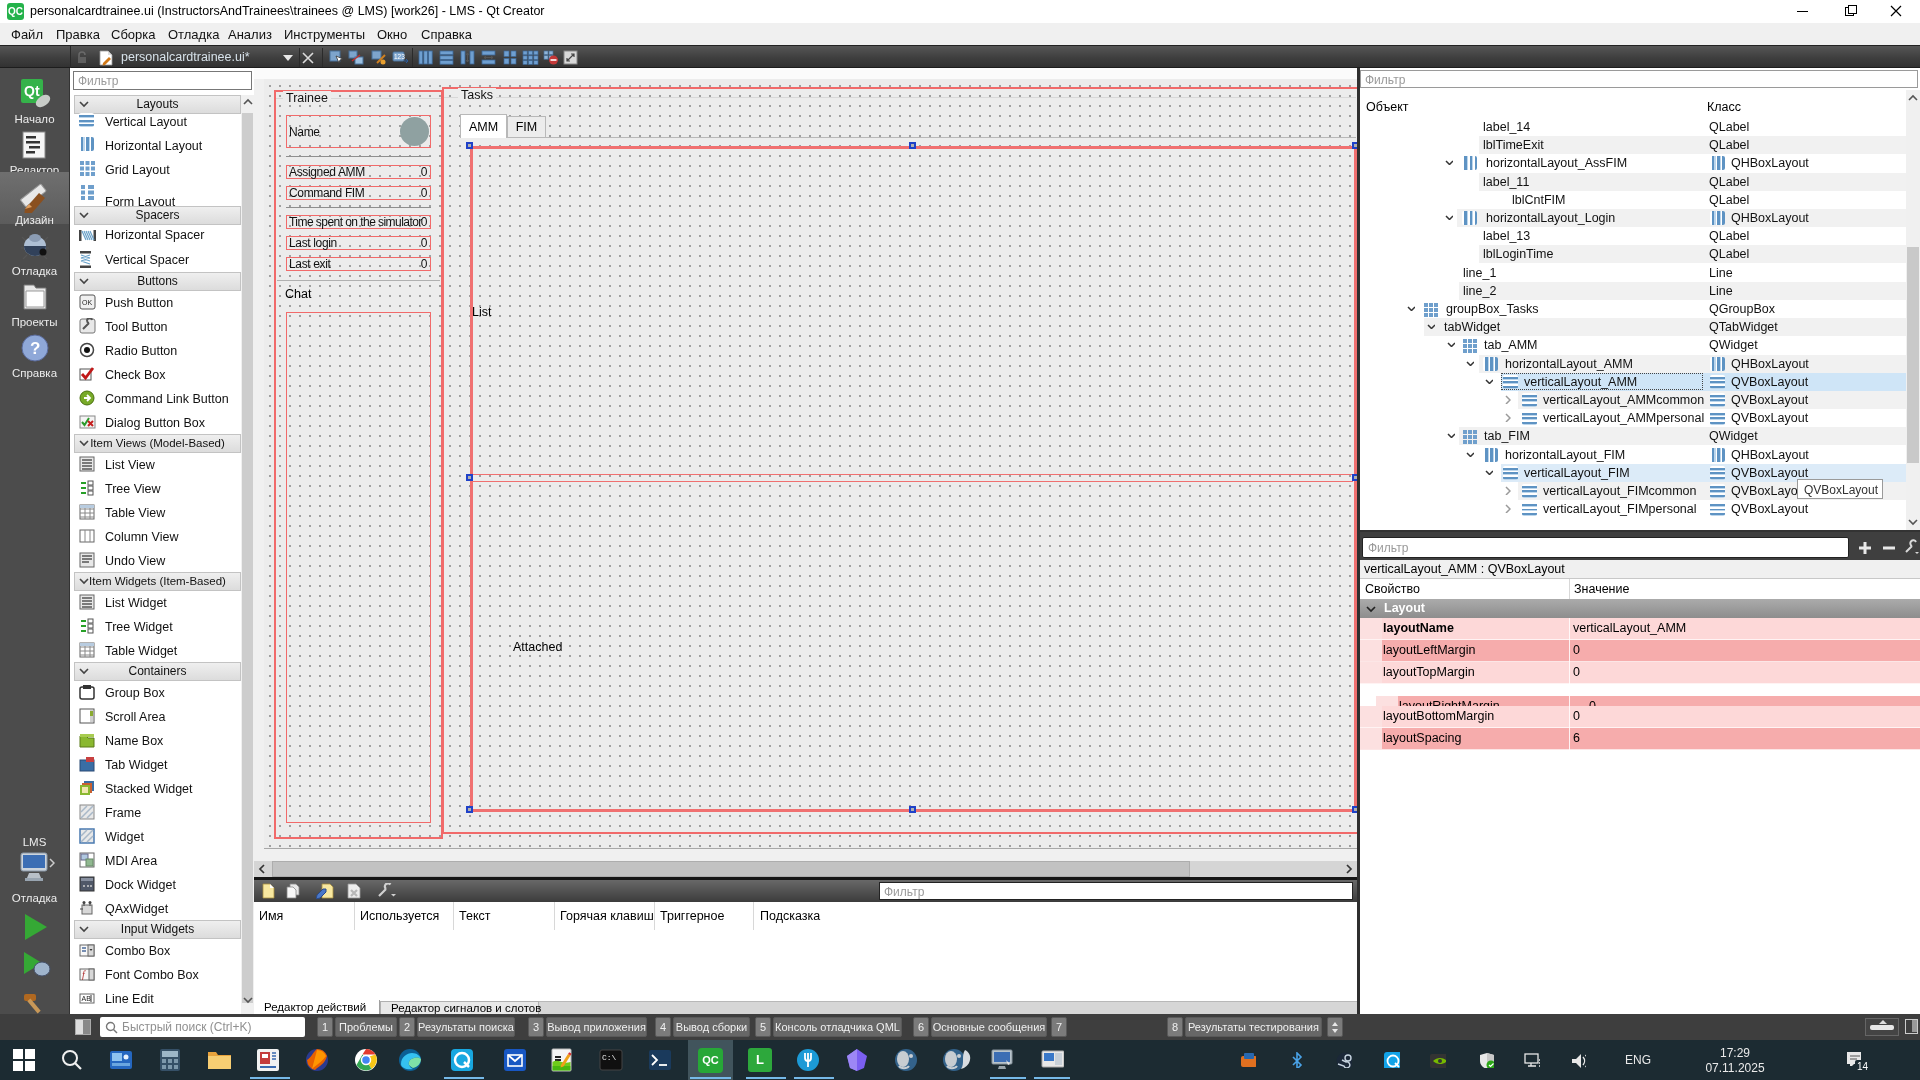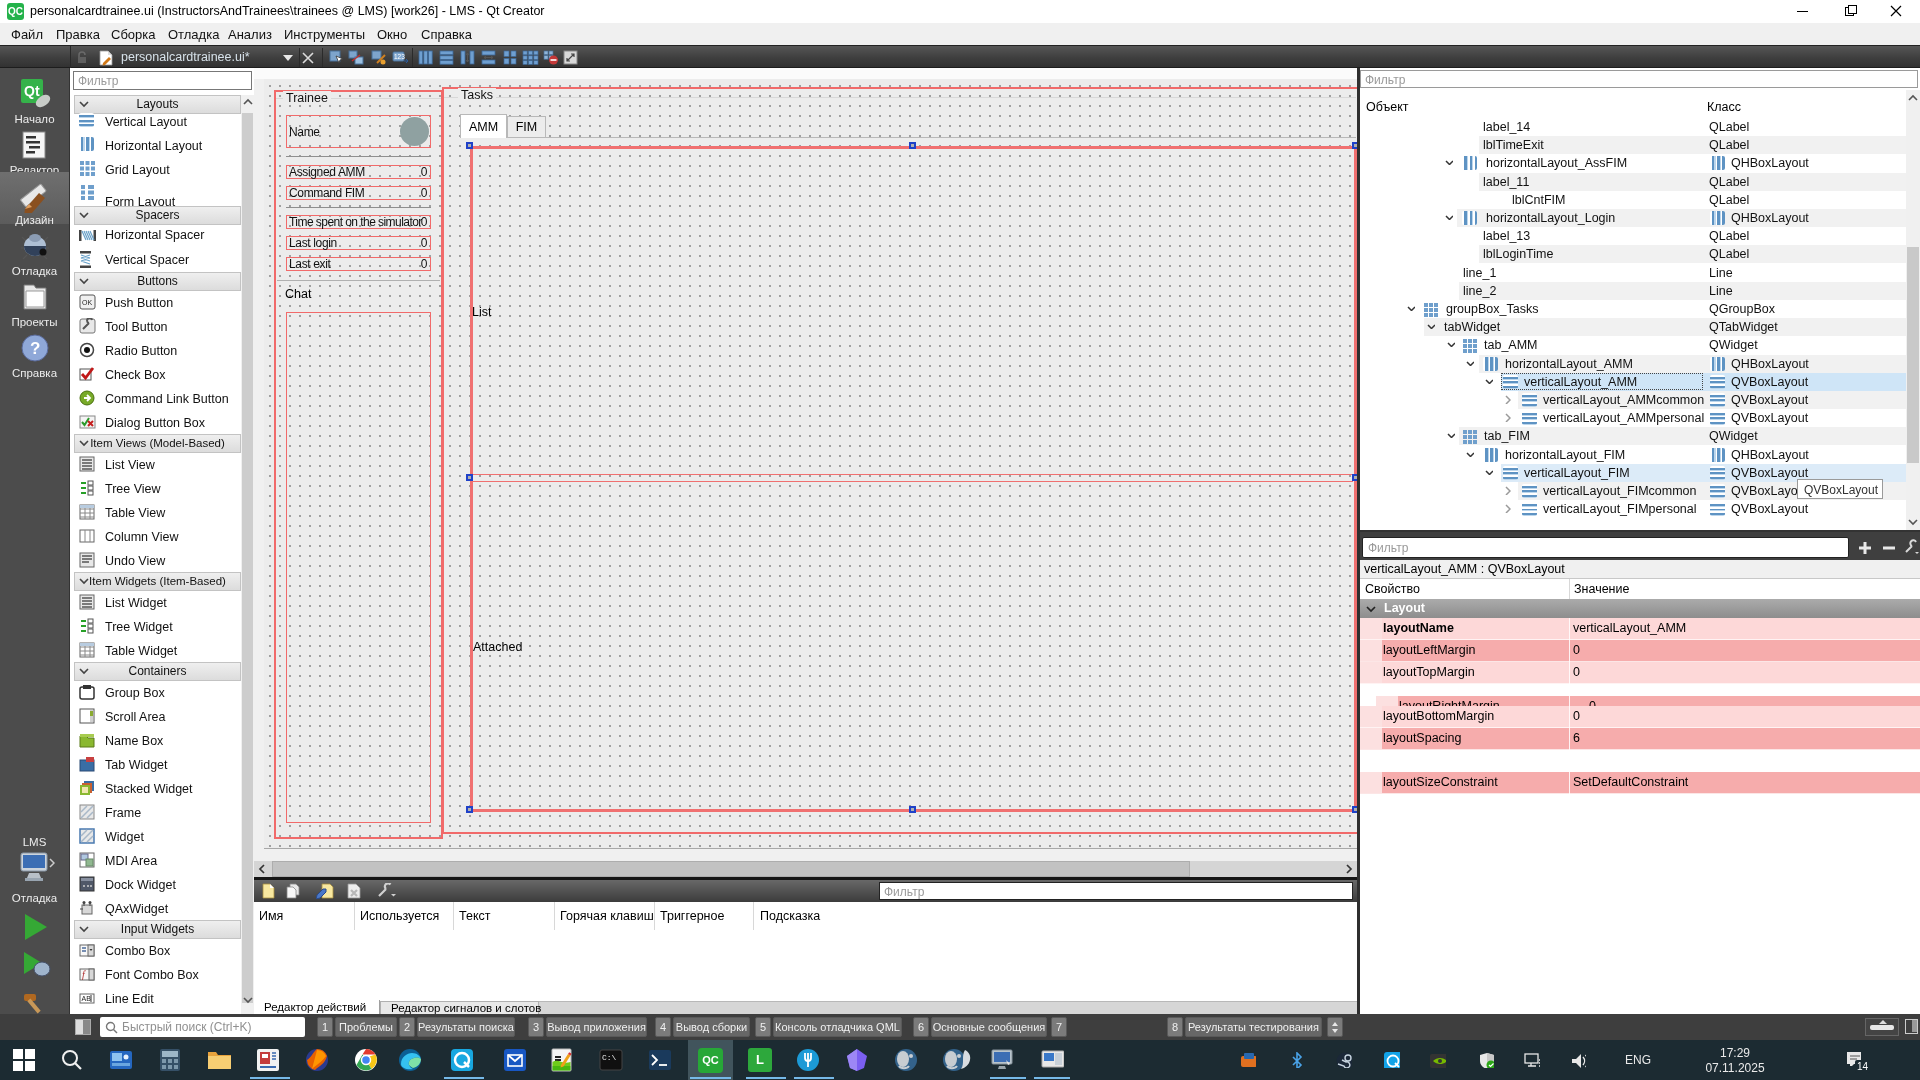--- a/index.html
+++ b/index.html
@@ -511,21 +511,21 @@
 
   <div class="abs" style="left:196px;top:37px;width:38px;height:21px;background:#ececec;border:1px solid #b8b8b8;border-bottom:none;"></div>
   <div class="abs" style="left:243px;top:37px;width:39px;height:21px;background:#ececec;border:1px solid #b8b8b8;border-bottom:none;text-align:center;font-size:12.5px;padding-top:3px;">FIM</div>
   <div class="abs" style="left:196px;top:58px;width:896px;height:1px;background:#b8b8b8;"></div>
   <div class="abs" style="left:196px;top:35px;width:47px;height:24px;background:#fff;border:1px solid #b8b8b8;border-bottom:none;text-align:center;font-size:12.5px;padding-top:5px;">AMM</div>
 
   <div class="abs" style="left:206px;top:67px;width:887px;height:666px;border:3px solid #f07070;"></div>
   <div class="abs" style="left:209px;top:395px;width:880px;height:1px;background:#f07070;"></div>
   <div class="abs" style="left:209px;top:402px;width:880px;height:1px;background:#f07070;"></div>
   <div class="abs" style="left:208px;top:226px;font-size:12.5px;">List</div>
-  <div class="abs" style="left:209px;top:561px;font-size:12.5px;">Attached</div>
+  <div class="abs" style="left:209px;top:561px;font-size:12.5px;padding-left:40px;">Attached</div>
   <div class="handle" style="left:202px;top:63px;"></div>
   <div class="handle" style="left:645px;top:63px;"></div>
   <div class="handle" style="left:1088px;top:63px;"></div>
   <div class="handle" style="left:202px;top:395px;"></div>
   <div class="handle" style="left:1088px;top:395px;"></div>
   <div class="handle" style="left:202px;top:727px;"></div>
   <div class="handle" style="left:645px;top:727px;"></div>
   <div class="handle" style="left:1088px;top:727px;"></div>
  </div>
 </div>
@@ -769,25 +769,20 @@
     </div>
   <div class="prow pinkL" style="top:174px;">
       <div class="gut"></div>
       <span class="pn">layoutBottomMargin</span>
       <span class="pv">0</span>
     </div>
   <div class="prow pinkD" style="top:196px;">
       <div class="gut"></div>
       <span class="pn">layoutSpacing</span>
       <span class="pv">6</span>
-    </div>
-  <div class="prow pinkD" style="top:240px;">
-      <div class="gut"></div>
-      <span class="pn">layoutSizeConstraint</span>
-      <span class="pv">SetDefaultConstraint</span>
     </div>
 </div>
 <div class="abs" id="bottompanel" style="left:254px;top:861px;width:1103px;height:153px;background:#fff;">
   <div class="abs" style="left:0;top:0;width:1103px;height:16px;background:#d5d5d5;">
     <svg style="position:absolute;left:4px;top:3px;" width="8" height="10">
         <path d="M6 1 L2 5 L6 9" fill="none" stroke="#333" stroke-width="1.7"></path>
       </svg>
     <div style="position:absolute;left:18px;top:0px;width:918px;height:16px;background:#c2c2c2;border:1px solid #adadad;"></div>
     <svg style="position:absolute;left:1091px;top:3px;" width="8" height="10">
         <path d="M2 1 L6 5 L2 9" fill="none" stroke="#333" stroke-width="1.7"></path>

